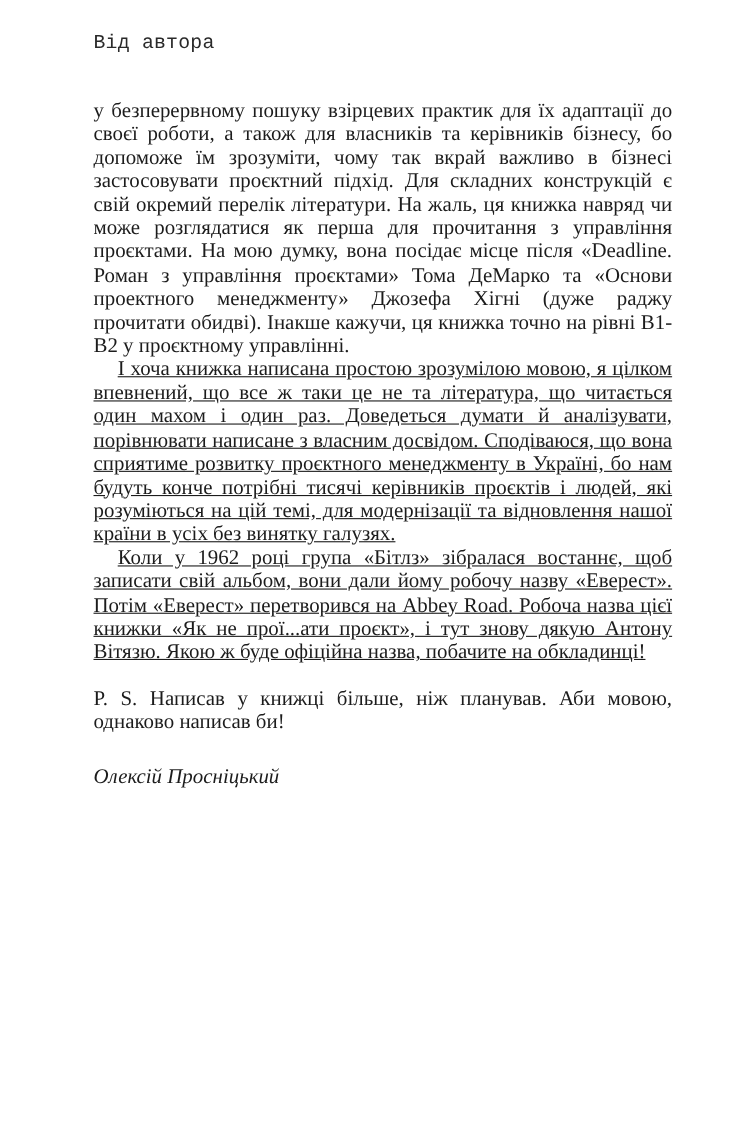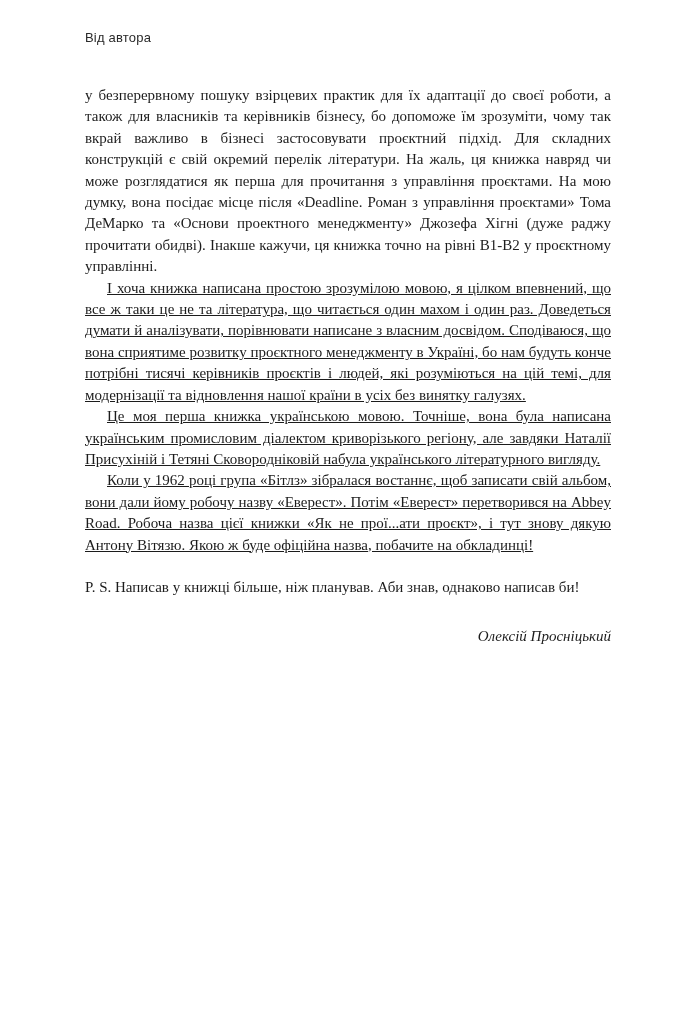--- a/index.html
+++ b/index.html
@@ -12,57 +12,55 @@
     width: 675px;
     height: 1024px;
     margin: 0 auto;
     background: #ffffff;
     box-sizing: border-box;
     padding: 30px 64px 40px 85px;
     overflow: hidden;
     color: #1c1c1c;
   }
   .running-header {
-    font-family: Liberation Sans, sans-serif;
-    font-size: 13px;
+    font-family: Liberation Mono, monospace;
+    font-size: 18px;
     color: #2a2a2a;
     margin: 0 0 40px 0;
     letter-spacing: 0.2px;
   }
   .body-text {
     font-family: "Liberation Serif", "DejaVu Serif", serif;
-    font-size: 15px;
+    font-size: 19px;
     line-height: 21.4px;
     text-align: justify;
     color: #1c1c1c;
   }
   .body-text p {
     margin: 0;
     padding: 0;
   }
   .body-text p.indent {
     text-indent: 22px;
     text-decoration: underline;
   }
   .postscript {
     margin-top: 21px !important;
   }
   .signature {
     margin-top: 28px !important;
-    text-align: right;
     font-style: italic;
   }
 </style>
 </head>
 <body>
 
 <div class="page">
   <div class="running-header">Від автора</div>
 
   <div class="body-text">
     <p>у безперервному пошуку взірцевих практик для їх адаптації до своєї роботи, а також для власників та керівників бізнесу, бо допоможе їм зрозуміти, чому так вкрай важливо в бізнесі застосовувати проєктний підхід. Для складних конструкцій є свій окремий перелік літератури. На жаль, ця книжка навряд чи може розглядатися як перша для прочитання з управління проєктами. На мою думку, вона посідає місце після «Deadline. Роман з управління проєктами» Тома ДеМарко та «Основи проектного менеджменту» Джозефа Хігні (дуже раджу прочитати обидві). Інакше кажучи, ця книжка точно на рівні B1-B2 у проєктному управлінні.</p>
     <p class="indent">І хоча книжка написана простою зрозумілою мовою, я цілком впевнений, що все ж таки це не та література, що читається один махом і один раз. Доведеться думати й аналізувати, порівнювати написане з власним досвідом. Сподіваюся, що вона сприятиме розвитку проєктного менеджменту в Україні, бо нам будуть конче потрібні тисячі керівників проєктів і людей, які розуміються на цій темі, для модернізації та відновлення нашої країни в усіх без винятку галузях.</p>
-    <p class="indent">Це моя перша книжка українською мовою. Точніше, вона була написана українським промисловим діалектом криворізького регіону, але завдяки Наталії Присухіній і Тетяні Сковородніковій набула українського літературного вигляду.</p>
     <p class="indent">Коли у 1962 році група «Бітлз» зібралася востаннє, щоб записати свій альбом, вони дали йому робочу назву «Еверест». Потім «Еверест» перетворився на Abbey Road. Робоча назва цієї книжки «Як не прої...ати проєкт», і тут знову дякую Антону Вітязю. Якою ж буде офіційна назва, побачите на обкладинці!</p>
-    <p class="postscript">P. S. Написав у книжці більше, ніж планував. Аби знав, однаково написав би!</p>
+    <p class="postscript">P. S. Написав у книжці більше, ніж планував. Аби мовою, однаково написав би!</p>
     <p class="signature">Олексій Просніцький</p>
   </div>
 </div>
 
 </body></html>

